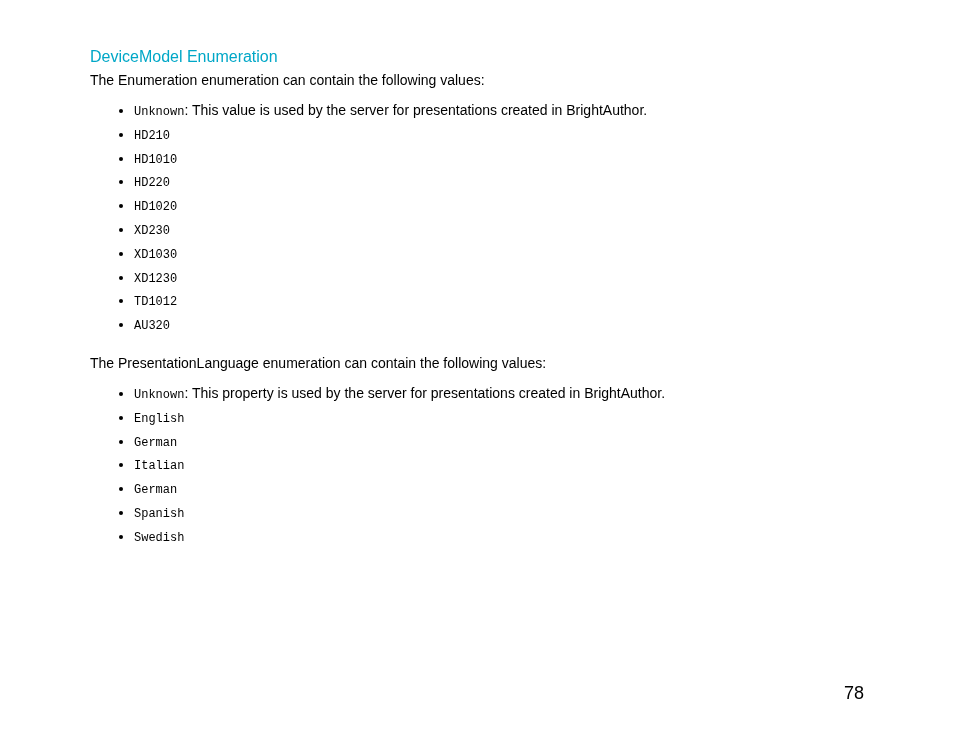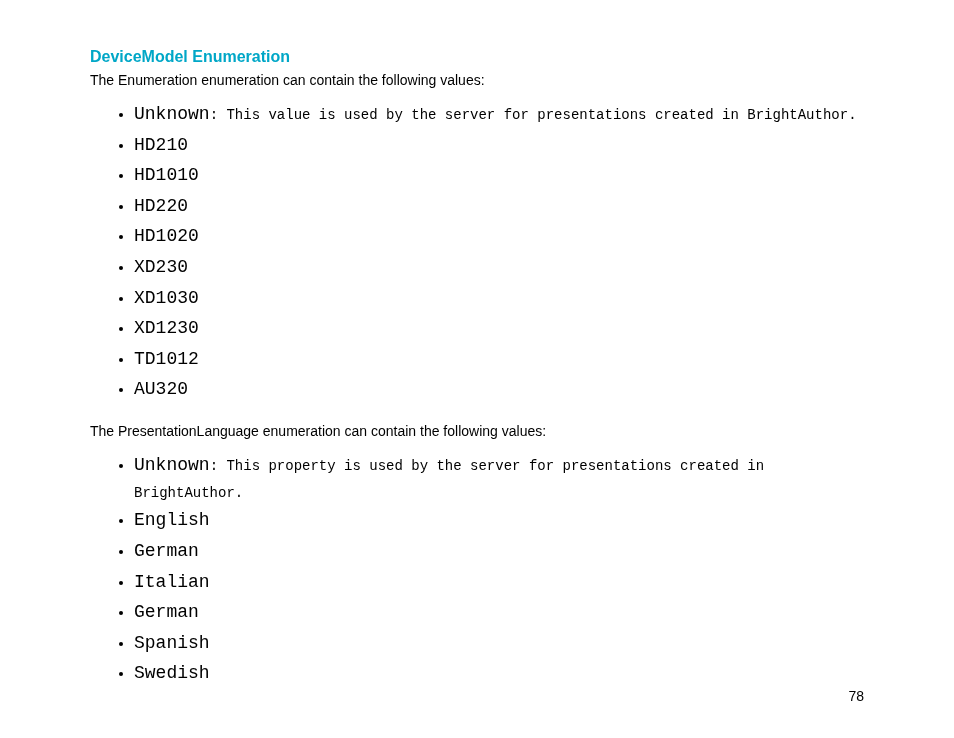--- a/index.html
+++ b/index.html
@@ -11,21 +11,21 @@
     width: 954px;
     height: 738px;
     position: relative;
   }
   .page {
     padding: 48px 90px 0 90px;
   }
   h2.section-heading {
     color: #00a7c7;
     font-size: 16px;
-    font-weight: bold;
+    font-weight: normal;
     margin: 18px 0 4px 0;
   }
   h2.section-heading:first-of-type{
     margin-top: 0;
   }
   p.section-intro {
     font-size: 14px;
     margin: 4px 0 8px 0;
     line-height: 1.5;
   }
@@ -33,30 +33,30 @@
     margin: 0 0 16px 0;
     padding-left: 44px;
     list-style: disc;
   }
   ul.enum-list li {
     font-size: 14px;
     line-height: 1.7;
   }
   .code {
     font-family: "Courier New", Courier, monospace;
-    font-size: 18px;
+    font-size: 12px;
   }
   .desc {
-    font-family: Liberation Mono, monospace;
+    font-family: Liberation Sans, sans-serif;
   }
   .page-number {
     position: absolute;
     right: 90px;
     bottom: 34px;
-    font-size: 14px;
+    font-size: 18px;
   }
 </style>
 </head>
 <body>
 
 <div class="page">
 
   <h2 class="section-heading">DeviceModel Enumeration</h2>
   <p class="section-intro">The Enumeration enumeration can contain the following values:</p>
   <ul class="enum-list">

